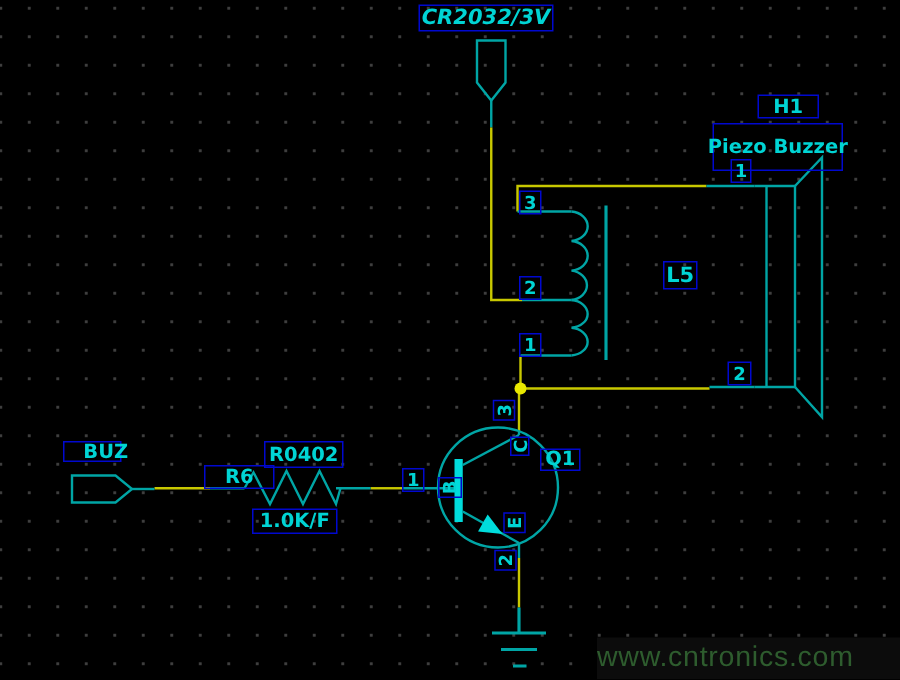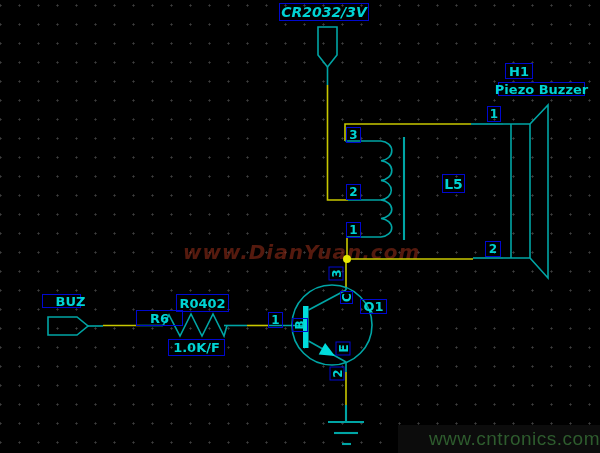--- a/index.html
+++ b/index.html
@@ -23,33 +23,32 @@
   }
   .pin{font-size:12px;}
   .rot{transform:rotate(-90deg);}
   .wm-center{
     position:absolute;z-index:1;left:183px;top:240px;width:260px;
     color:var(--watermark-red);opacity:0.62;font-weight:bold;font-size:20px;
     letter-spacing:1px;white-space:nowrap;font-style:italic;
   }
   .wm-band{
     position:absolute;z-index:4;right:0;bottom:0;width:202px;height:28px;
-    background:var(--band-bg);display:flex;align-items:center;justify-content:flex-end;
+    background:var(--band-bg);display:flex;align-items:center;justify-content:flex-start;
   }
   .wm-corner{
     color:var(--watermark-green);font-size:19px;font-weight:normal;letter-spacing:0.5px;
     font-family:"Liberation Sans", sans-serif;white-space:nowrap;
   }
 </style>
 </head>
 <body>
 
 <div id="canvas">
 
-  <div class="wm-center">www.DianYuan.com</div>
 
   <svg class="schem" width="600" height="453" viewBox="0 0 600 453">
 
     <g>
       <path class="sym" d="M318,27 H337 V55 L327.5,67 L318,55 Z"></path>
       <path class="sym" d="M327.5,67 V85"></path>
     </g>
 
     <g>
       <path class="wire" d="M327.5,85 V200 H348"></path>
@@ -105,22 +104,22 @@
       <path class="sym" d="M224,325.5 H247"></path>
     </g>
 
     <g>
       <polyline class="sym" points="163,325.5 169,315 180,336 191,314 202,336 213,314 224,336 227,325.5"></polyline>
     </g>
   </svg>
 
   <div class="lbl" style="left:279px;top:3px;width:90px;height:18px;font-size:14px;font-style:italic;">CR2032/3V</div>
 
-  <div class="lbl" style="left:505px;top:63px;width:28px;height:16px;">H1</div>
-  <div class="lbl" style="left:498px;top:82px;width:87px;height:14px;">Piezo Buzzer</div>
+  <div class="lbl" style="left:505px;top:63px;width:41px;height:16px;">H1</div>
+  <div class="lbl" style="left:475px;top:82px;width:87px;height:32px;">Piezo Buzzer</div>
   <div class="lbl pin" style="left:487px;top:106px;width:14px;height:16px;">1</div>
   <div class="lbl pin" style="left:485px;top:241px;width:16px;height:16px;">2</div>
 
   <div class="lbl" style="left:442px;top:174px;width:23px;height:19px;font-size:14px;">L5</div>
   <div class="lbl pin" style="left:346px;top:127px;width:15px;height:16px;">3</div>
   <div class="lbl pin" style="left:346px;top:184px;width:15px;height:16px;">2</div>
   <div class="lbl pin" style="left:346px;top:222px;width:15px;height:16px;">1</div>
 
   <div class="lbl" style="left:360px;top:299px;width:27px;height:15px;">Q1</div>
   <div class="lbl pin rot" style="left:329px;top:266px;width:14px;height:15px;">3</div>

